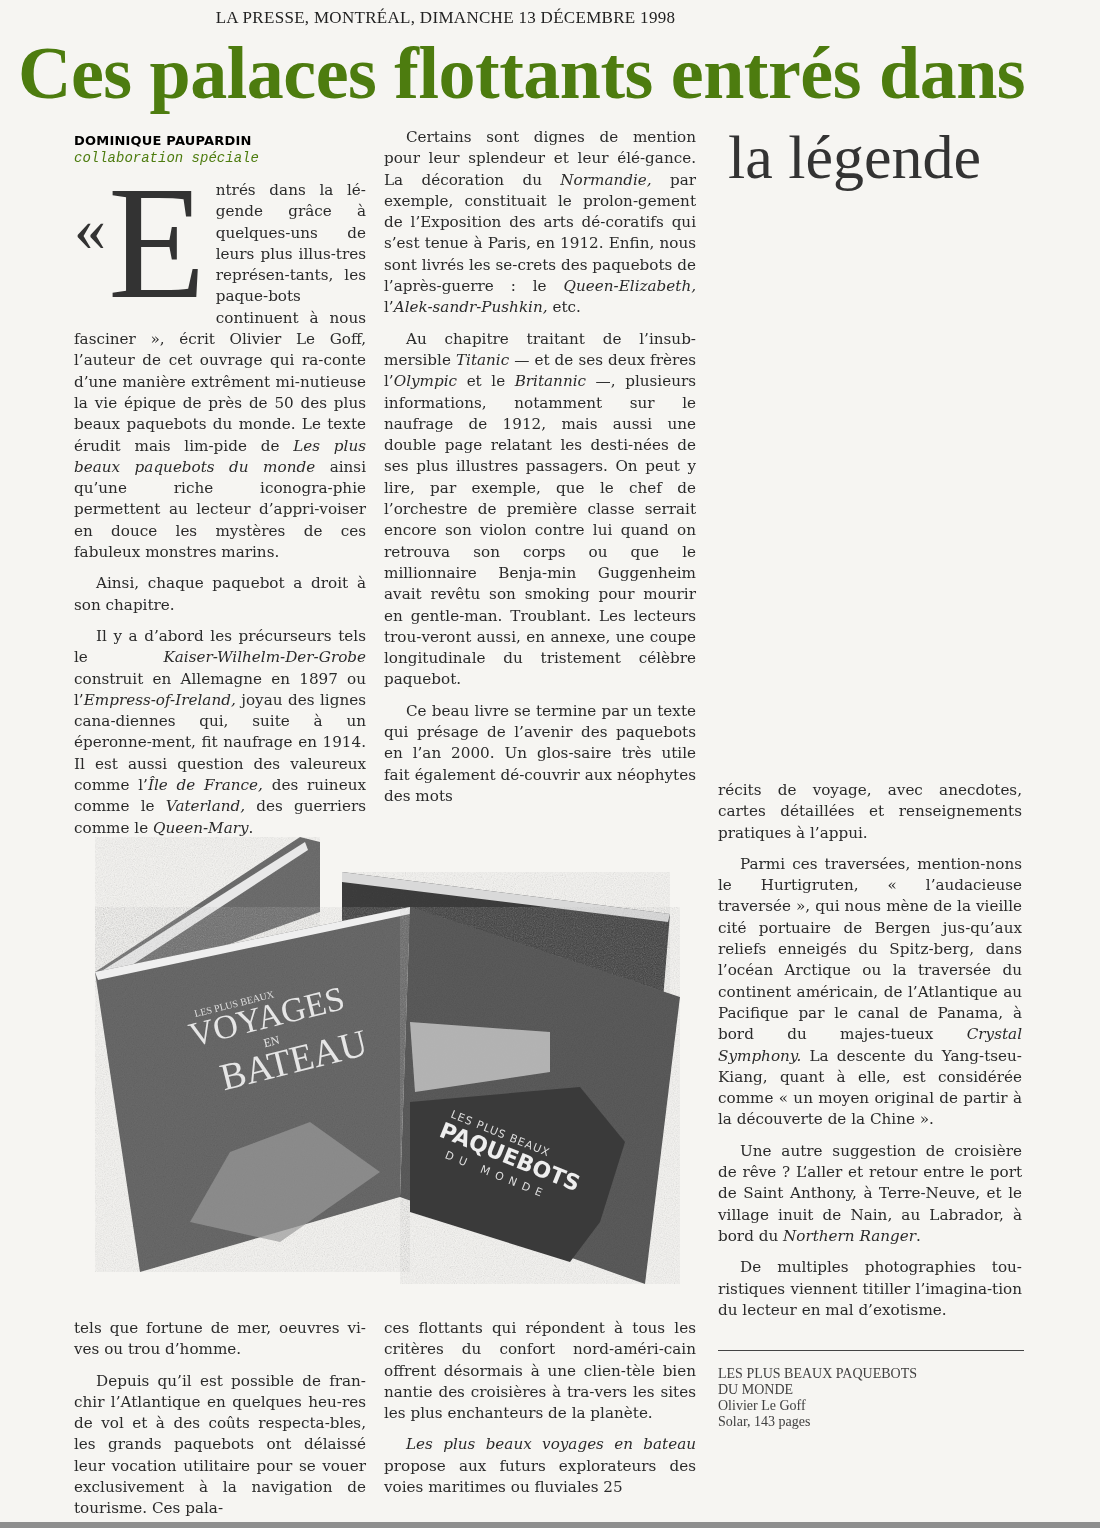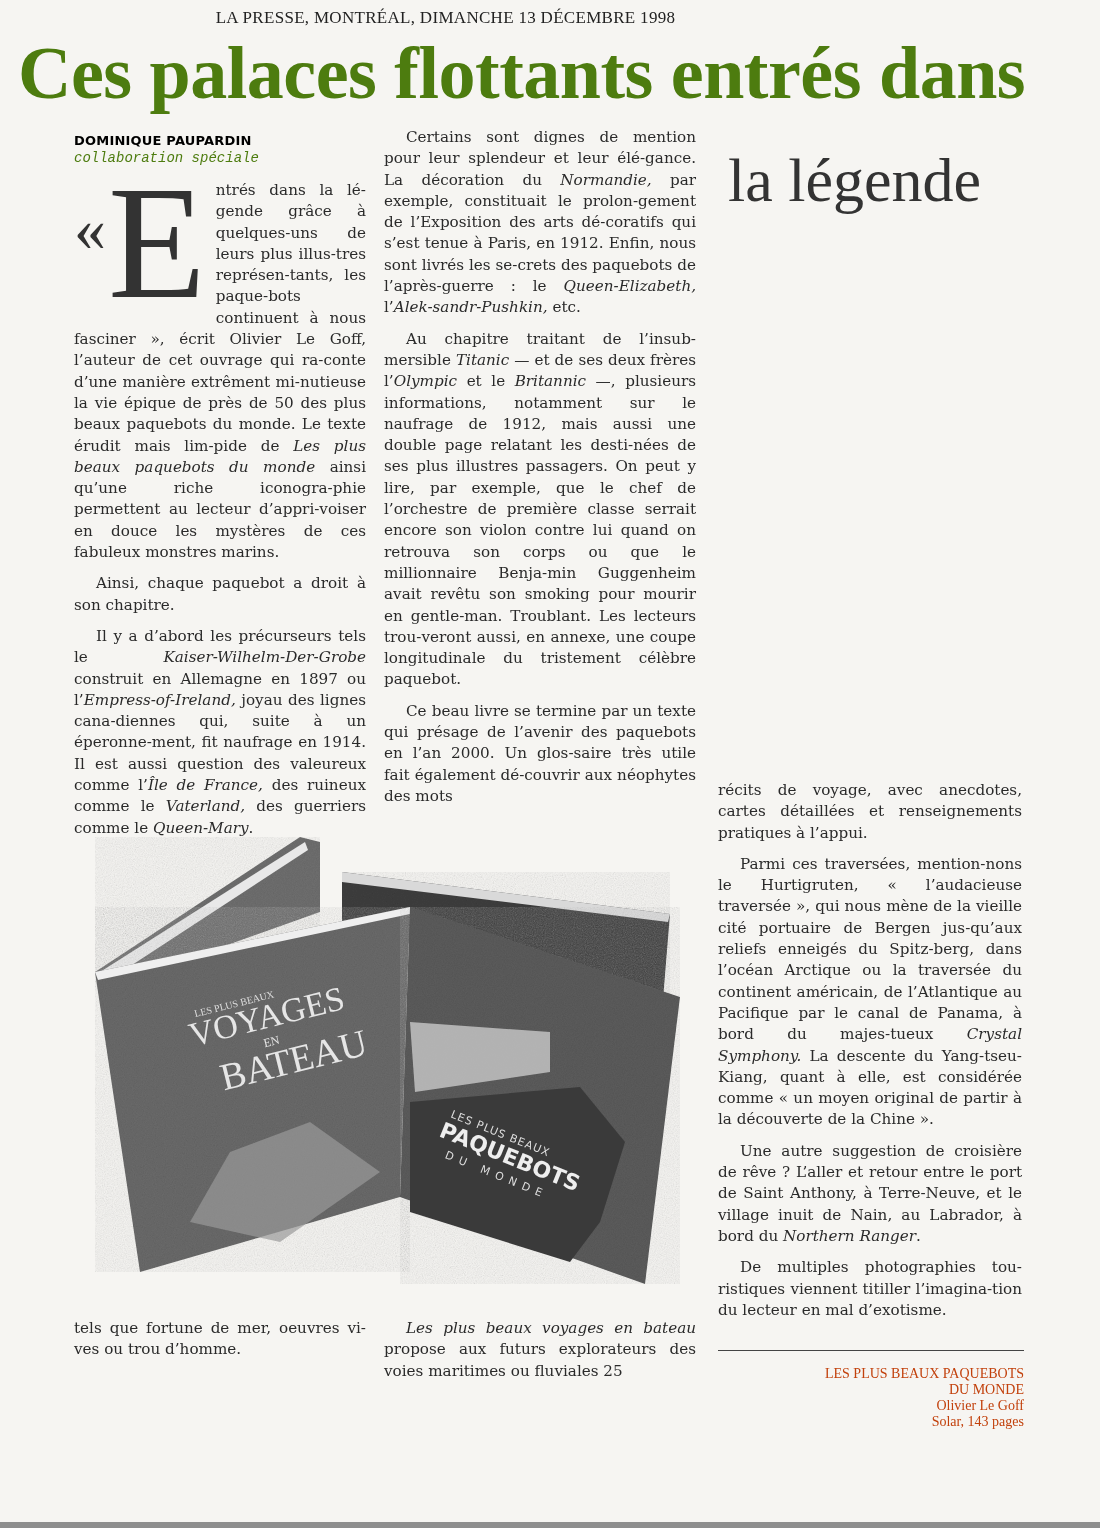--- a/index.html
+++ b/index.html
@@ -13,21 +13,21 @@
   .dateline {
     left:0; width:891px; top:8px; text-align:center;
     font-family:"Liberation Serif", serif; font-size:17px; letter-spacing:0.3px; color:#222;
   }
   .headline1 {
     left:18px; top:36px; font-family:"Liberation Serif", serif; font-size:74px;
     color:#4d7c0f; letter-spacing:-0.5px; white-space:nowrap; line-height:1;font-weight:bold;
   }
   .headline2 {
     left:728px; top:126px; font-family:"Liberation Serif", serif; font-size:62px;
-    color:#333; white-space:nowrap; line-height:1;margin-top:23px;
+    color:#333; white-space:nowrap; line-height:1;
   }
   .byline {
     left:74px; top:133px; font-family:"DejaVu Sans", sans-serif; font-weight:bold;
     font-size:13px; color:#000000; letter-spacing:0.2px;
   }
   .byline-sub {
     left:74px; top:150px; font-family:Liberation Mono, monospace; font-style:italic;
     font-size:14px; color:#4d7c0f;
   }
   .col { font-size:15.2px; line-height:21.3px; text-align:justify; hyphens:manual; }
@@ -38,22 +38,22 @@
     float:left; font-family:"Liberation Serif", serif; font-size:160px; line-height:118px;
     height:128px; margin:0 10px 0 0; padding-top:4px; color:#333; position:relative;
   }
   .dropcap .quote { font-size:64px; vertical-align:top; position:relative; top:-14px; margin-right:2px; }
   .c1 { left:74px; top:180px; width:292px; }
   .c2 { left:384px; top:127px; width:312px; }
   .c3 { left:718px; top:780px; width:304px; }
   .c1b { left:74px; top:1318px; width:292px; }
   .c2b { left:384px; top:1318px; width:312px; }
   .rule { left:718px; top:1350px; width:306px; height:1px; background:#444; }
-  .infobox { left:718px; top:1366px; width:306px; text-align:right;
-    font-family:"Liberation Serif", serif; font-size:14px; line-height:16px; color:#c2410c; }
+  .infobox { left:718px; top:1366px; width:306px; text-align:left;
+    font-family:"Liberation Serif", serif; font-size:14px; line-height:16px; color:#404040; }
   .infobox .blk { margin-bottom:10px; }
   .photo { left:80px; top:822px; width:620px; height:478px; }
   .bottom-bar { left:0; top:1522px; width:1100px; height:6px; background:#8e8e8e; }
 </style>
 </head>
 <body>
 
 <div class="abs dateline">LA PRESSE, MONTRÉAL, DIMANCHE 13 DÉCEMBRE 1998</div>
 <div class="abs headline1">Ces palaces flottants entrés dans</div>
 <div class="abs headline2">la légende</div>
@@ -128,18 +128,20 @@
   <div class="blk">
     <div>LES PLUS BEAUX PAQUEBOTS</div>
     <div>DU MONDE</div>
     <div>Olivier Le Goff</div>
     <div>Solar, 143 pages</div>
   </div>
 </div>
 
 <div class="abs col c1b">
   <p class="noind">tels que fortune de mer, oeuvres vi-ves ou trou d’homme.</p>
+  <p>Depuis qu’il est possible de fran-chir l’Atlantique en quelques heu-res de vol et à des coûts respecta-bles, les grands paquebots ont délaissé leur vocation utilitaire pour se vouer exclusivement à la navigation de tourisme. Ces pala-</p>
 </div>
 <div class="abs col c2b">
+  <p class="noind">ces flottants qui répondent à tous les critères du confort nord-améri-cain offrent désormais à une clien-tèle bien nantie des croisières à tra-vers les sites les plus enchanteurs de la planète.</p>
   <p><i>Les plus beaux voyages en bateau</i><span> propose aux futurs explorateurs des voies maritimes ou fluviales 25</span></p>
 </div>
 
 <div class="abs bottom-bar"></div>
 
 </body></html>

